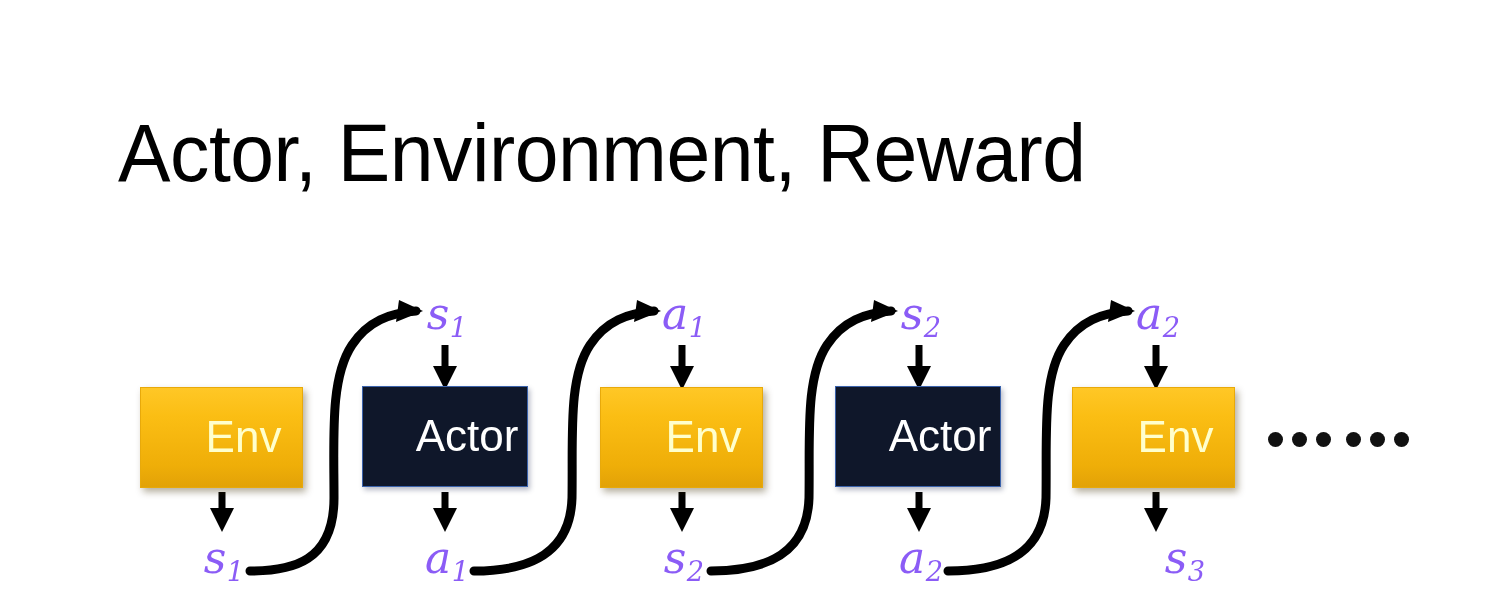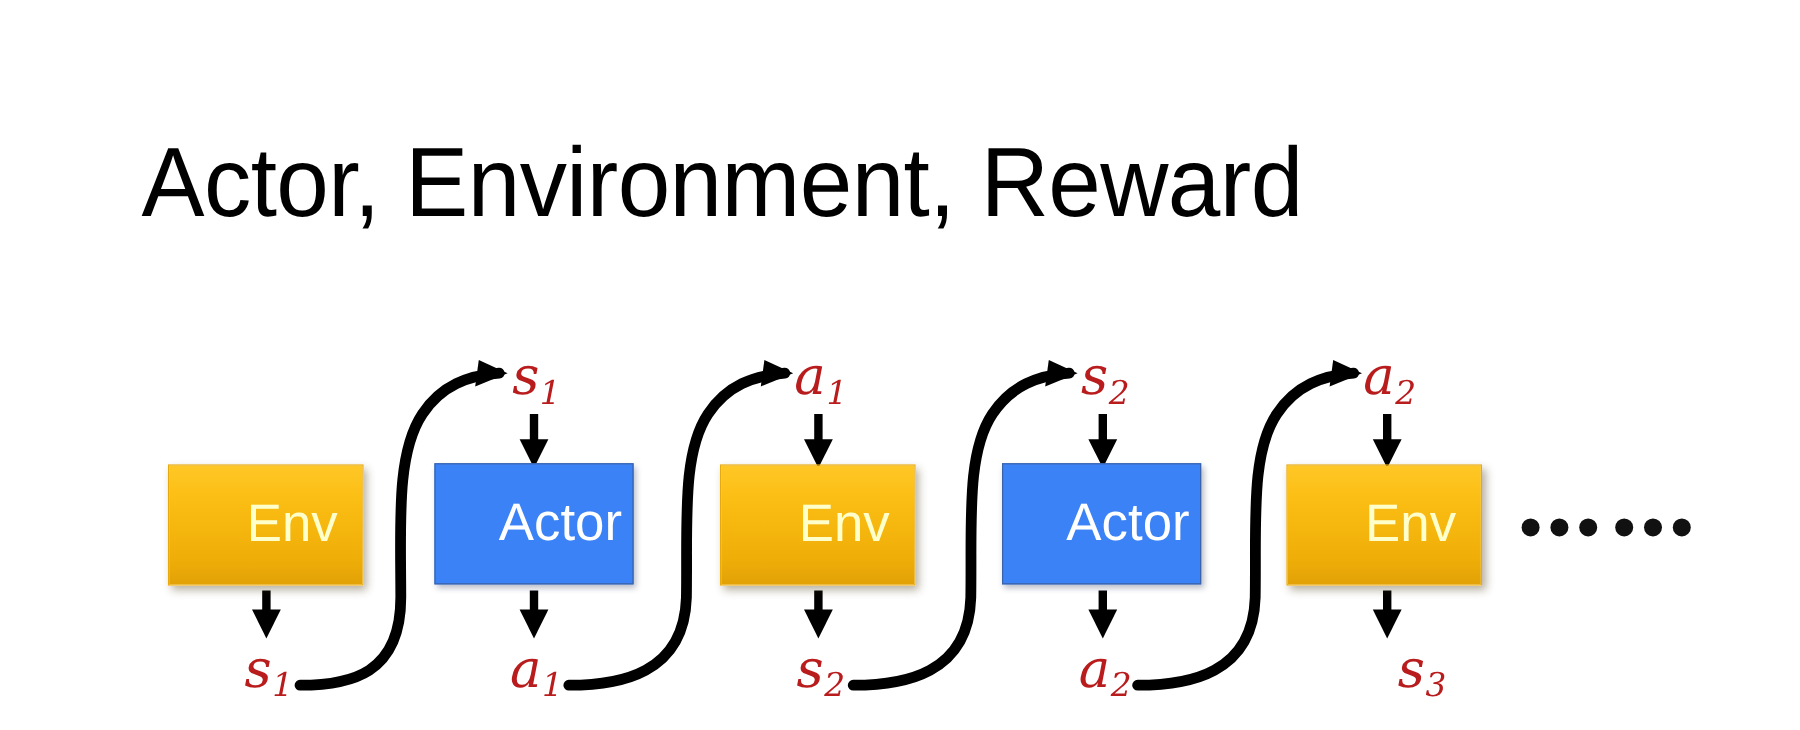--- a/index.html
+++ b/index.html
@@ -68,38 +68,38 @@
     white-space: nowrap;
     padding-left: 44px;
   }
   .node.env {
     background: linear-gradient(180deg, #FFC726 0%, #FBBE14 28%, #EFAE08 78%, #E2A207 100%);
     color: #FFFFCC;
     border: 1px solid #E8A90A;
     box-shadow: 3px 4px 7px rgba(60,45,0,0.38);
   }
   .node.actor {
-    background: #3b82f6;
+    background: #0f172a;
     color: #FFFFFF;
     border: 1px solid #3A62AB;
     box-shadow: 2px 3px 5px rgba(20,30,70,0.30);
   }
   .node-label {
     display: block;
     transform: translateY(-1px);
   }
 
   
   .mathlabel {
     position: absolute;
     font-family: "DejaVu Serif", "Liberation Serif", serif;
     font-style: italic;
     font-size: 44px;
     line-height: 1;
-    color: #b91c1c;
+    color: #8b5cf6;
     white-space: nowrap;
     transform: translate(-50%, -50%);
   }
   .mathlabel sub {
     font-size: 0.62em;
     font-style: italic;
     vertical-align: -0.30em;
     margin-left: 0.5px;
   }
 

